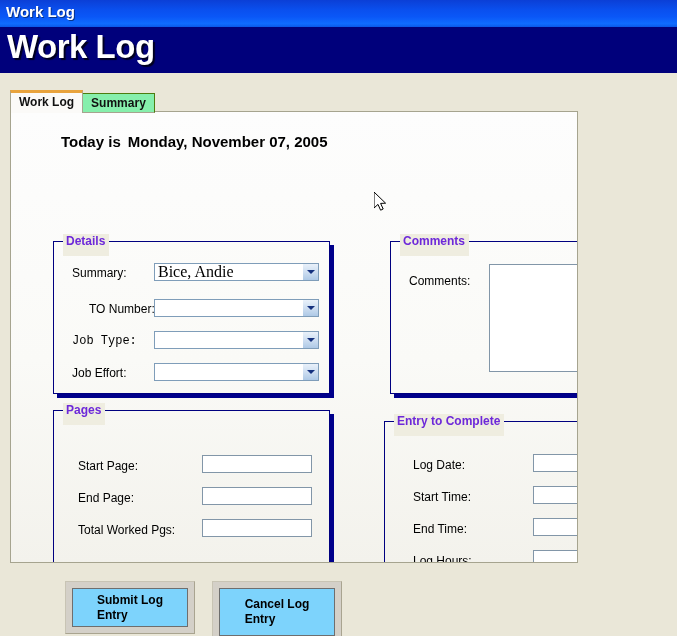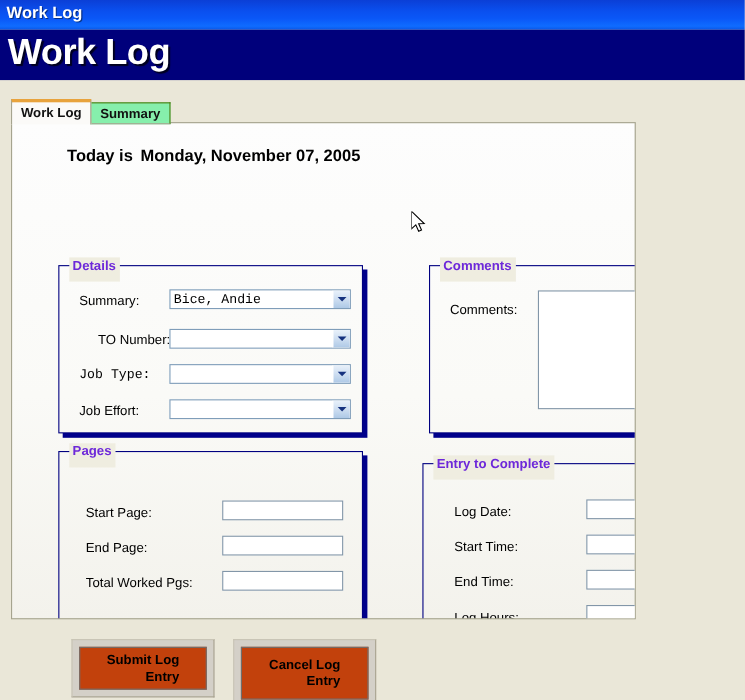--- a/index.html
+++ b/index.html
@@ -164,22 +164,22 @@
     height: 18px;
     border: 1px solid #7F9DB9;
     background: #FFFFFF;
     box-sizing: border-box;
     overflow: hidden;
     cursor: default;
   }
   .combo .combo-text {
     position: absolute;
     left: 3px; top: 1px;
-    font-family: Liberation Mono, monospace;
-    font-size: 12px;
+    font-family: Liberation Serif, serif;
+    font-size: 16px;
     color: #000;
     white-space: nowrap;
     line-height: 14px;
   }
   .combo .combo-btn {
     position: absolute;
     right: 0px; top: 0px;
     width: 16px; height: 16px;
     background: linear-gradient(to bottom, #E9F1FA 0%, #CBDCF0 55%, #AEC9E6 100%);
     border-left: 1px solid #FFFFFF;
@@ -217,27 +217,27 @@
     position: absolute;
     background: #D4D0C8;
     border: 1px solid #A9A490;
     border-top-color: #C8C4B4;
     border-left-color: #C8C4B4;
     box-sizing: border-box;
     padding: 6px;
   }
   .btn-inner {
     width: 100%; height: 100%;
-    background: #c2410c;
+    background: #7dd3fc;
     border: 1px solid #6E6E6E;
     box-sizing: border-box;
     display: flex;
     align-items: center;
     justify-content: center;
-    text-align: right;
+    text-align: left;
     font-family: "Liberation Sans", sans-serif;
     font-size: 12px;
     font-weight: bold;
     color: #000;
     line-height: 15px;
     cursor: default;
   }
 
   
   .cursor {

